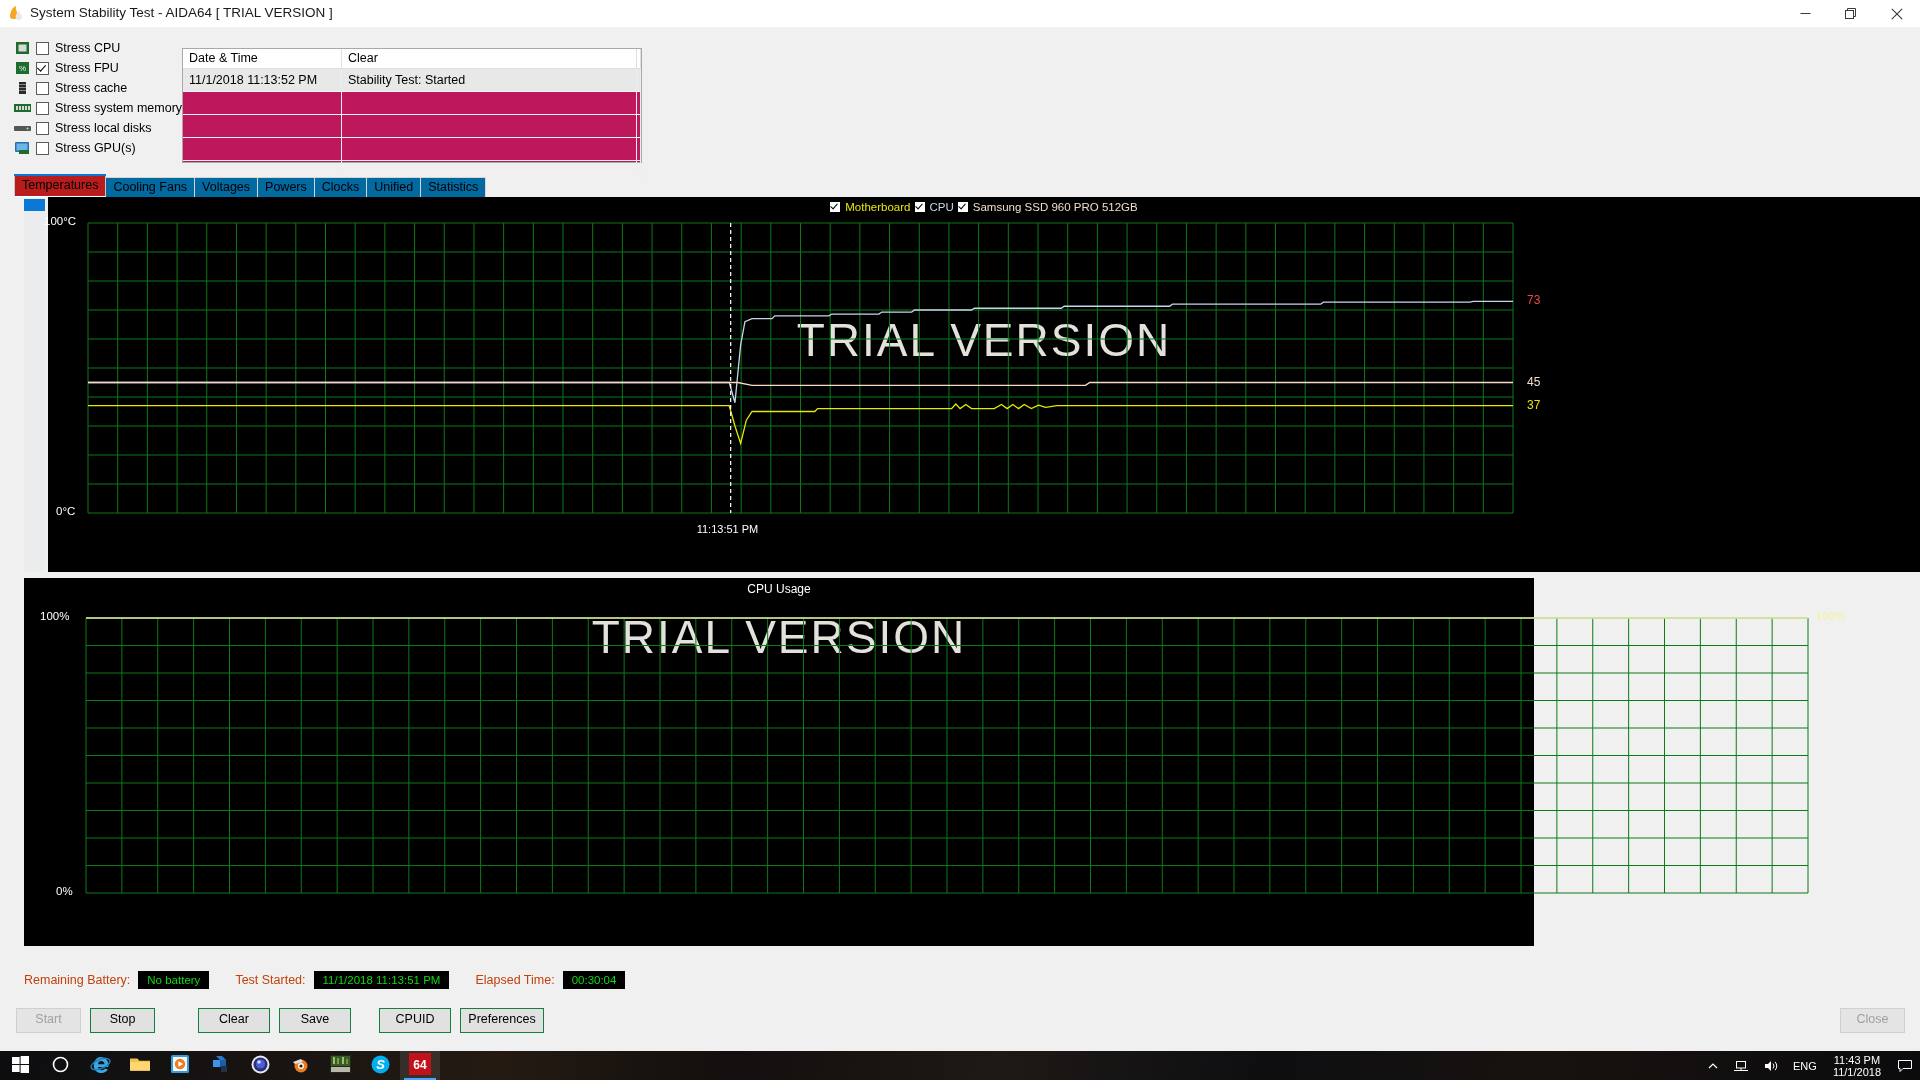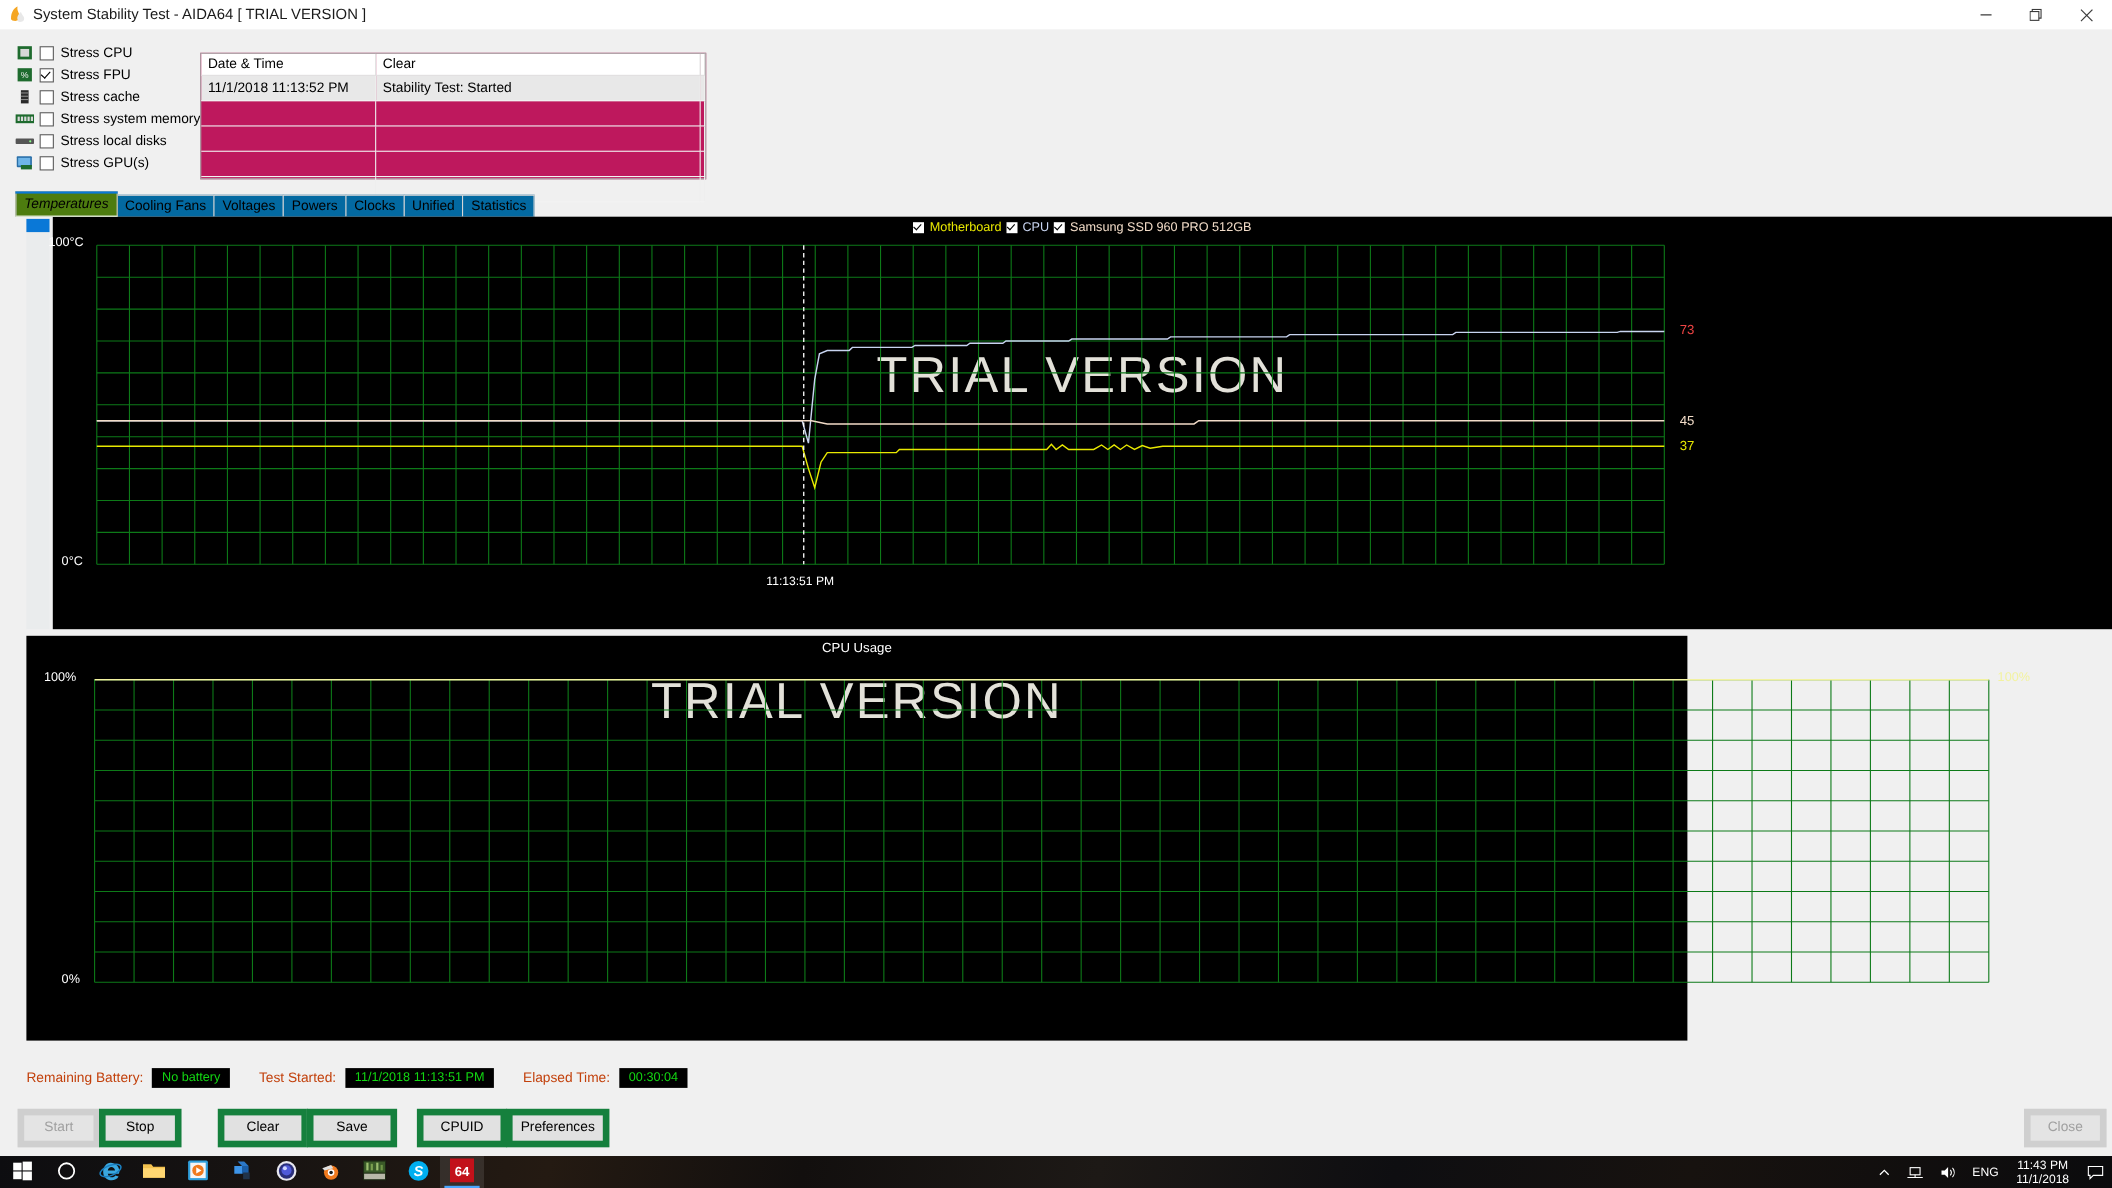--- a/index.html
+++ b/index.html
@@ -38,22 +38,22 @@
       border-right:1px solid #dfdfdf;border-bottom:1px solid #dfdfdf;background:#fff;color:#000;}
   .logtable td{font-size:12.5px;padding:2px 0 3px 6px;border-right:1px solid #eeeeee;
       border-bottom:1px solid #f2f2f2;height:17px;color:#000;}
   .logtable tr.sel td{background:#e8e8e8;}
   .colA{width:152px;} .colB{width:288px;}
 
   
   .tabs{position:absolute;left:14px;top:176px;height:21px;display:flex;align-items:flex-end;}
   .tab{height:19px;line-height:19px;padding:0 7px;font-size:12.5px;color:#000;
        border:1px solid #d6d6d6;border-bottom:none;background:#0369a1;margin-right:-1px;}
-  .tab.active{background:#4d7c0f;border:1px solid #c8c8c8;border-bottom:1px solid #fff;
-       height:21px;line-height:21px;position:relative;z-index:3;font-style:italic;}
+  .tab.active{background:#b91c1c;border:1px solid #c8c8c8;border-bottom:1px solid #fff;
+       height:21px;line-height:21px;position:relative;z-index:3;}
   .tab.active::before{content:"";position:absolute;left:-1px;right:-1px;top:-1px;height:2px;background:#0a78d7;}
 
   
   .scrollstrip{position:absolute;left:24px;top:199px;width:21px;height:373px;background:#f0f0f0;}
   .scrolltrack{position:absolute;left:0;top:0;width:21px;height:373px;background:#eaeced;}
   .scrollthumb{position:absolute;left:0;top:0;width:21px;height:12px;background:#0a78d7;}
 
   
   .graph{position:absolute;background:#000;}
   .gTemp{left:48px;top:197px;width:1872px;height:375px;}
@@ -80,21 +80,21 @@
 
   
   .statusrow{position:absolute;left:24px;top:966px;height:28px;display:flex;align-items:center;}
   .slbl{font-size:12.5px;color:#c2410c;margin-right:8px;}
   .sval{background:#000;color:#12d712;font-size:11.5px;padding:3px 9px;margin-right:26px;
         min-width:40px;text-align:center;}
 
   
   .btnrow{position:absolute;left:8px;top:1008px;height:26px;}
   .btn{position:absolute;top:0;height:23px;line-height:21px;text-align:center;font-size:12.5px;
-      border:6px solid #15803d;background:#e1e1e1;color:#000;}
+      border:1px solid #15803d;background:#e1e1e1;color:#000;}
   .btn.disabled{color:#a0a0a0;background:#e4e4e4;border-color:#cfcfcf;}
 
   
   .taskbar{position:absolute;left:0;top:1051px;width:1920px;height:29px;background:#0a0a0c;
      overflow:hidden;}
   .tbbg{position:absolute;left:0;top:0;width:1920px;height:29px;
      background:linear-gradient(100deg,#0d0d10 0%,#1a1512 16%,#241a12 26%,#120f0e 38%,
        #1d1916 52%,#0e0e11 66%,#17120f 80%,#0b0b0d 100%);}
   .tkicons{position:absolute;left:0;top:0;height:29px;display:flex;align-items:center;}
   .tk{width:40px;height:29px;display:flex;align-items:center;justify-content:center;position:relative;}

